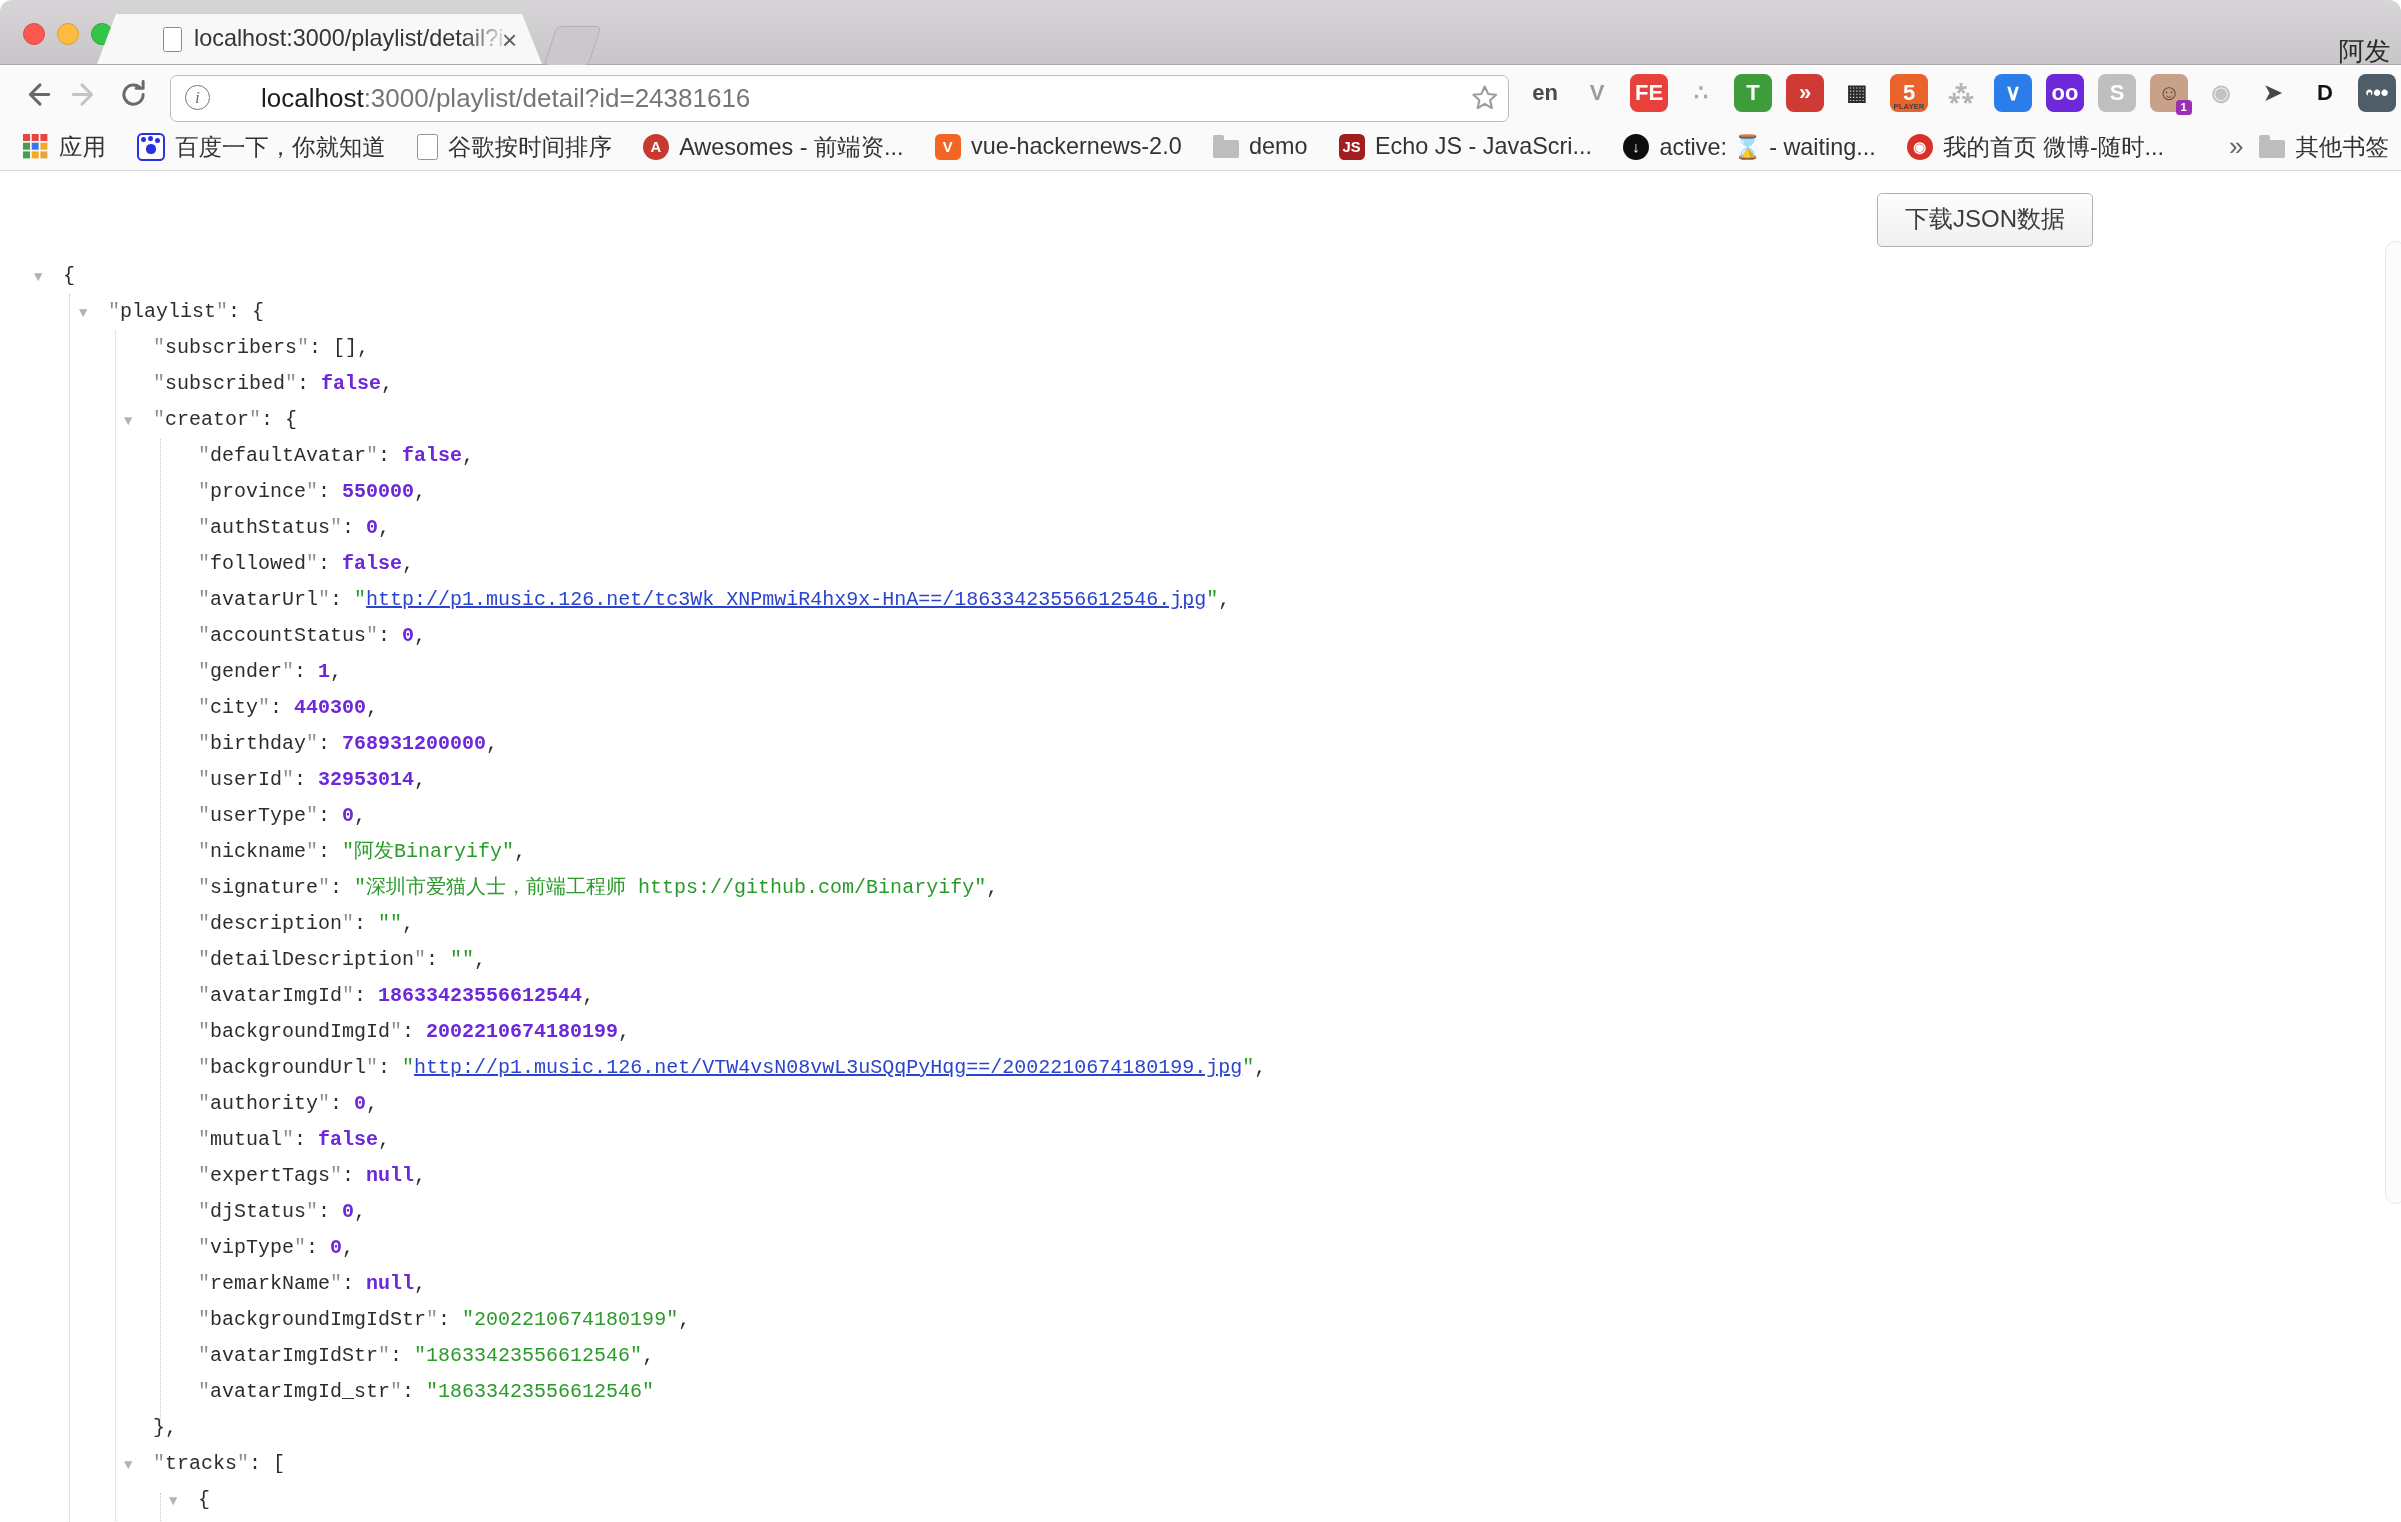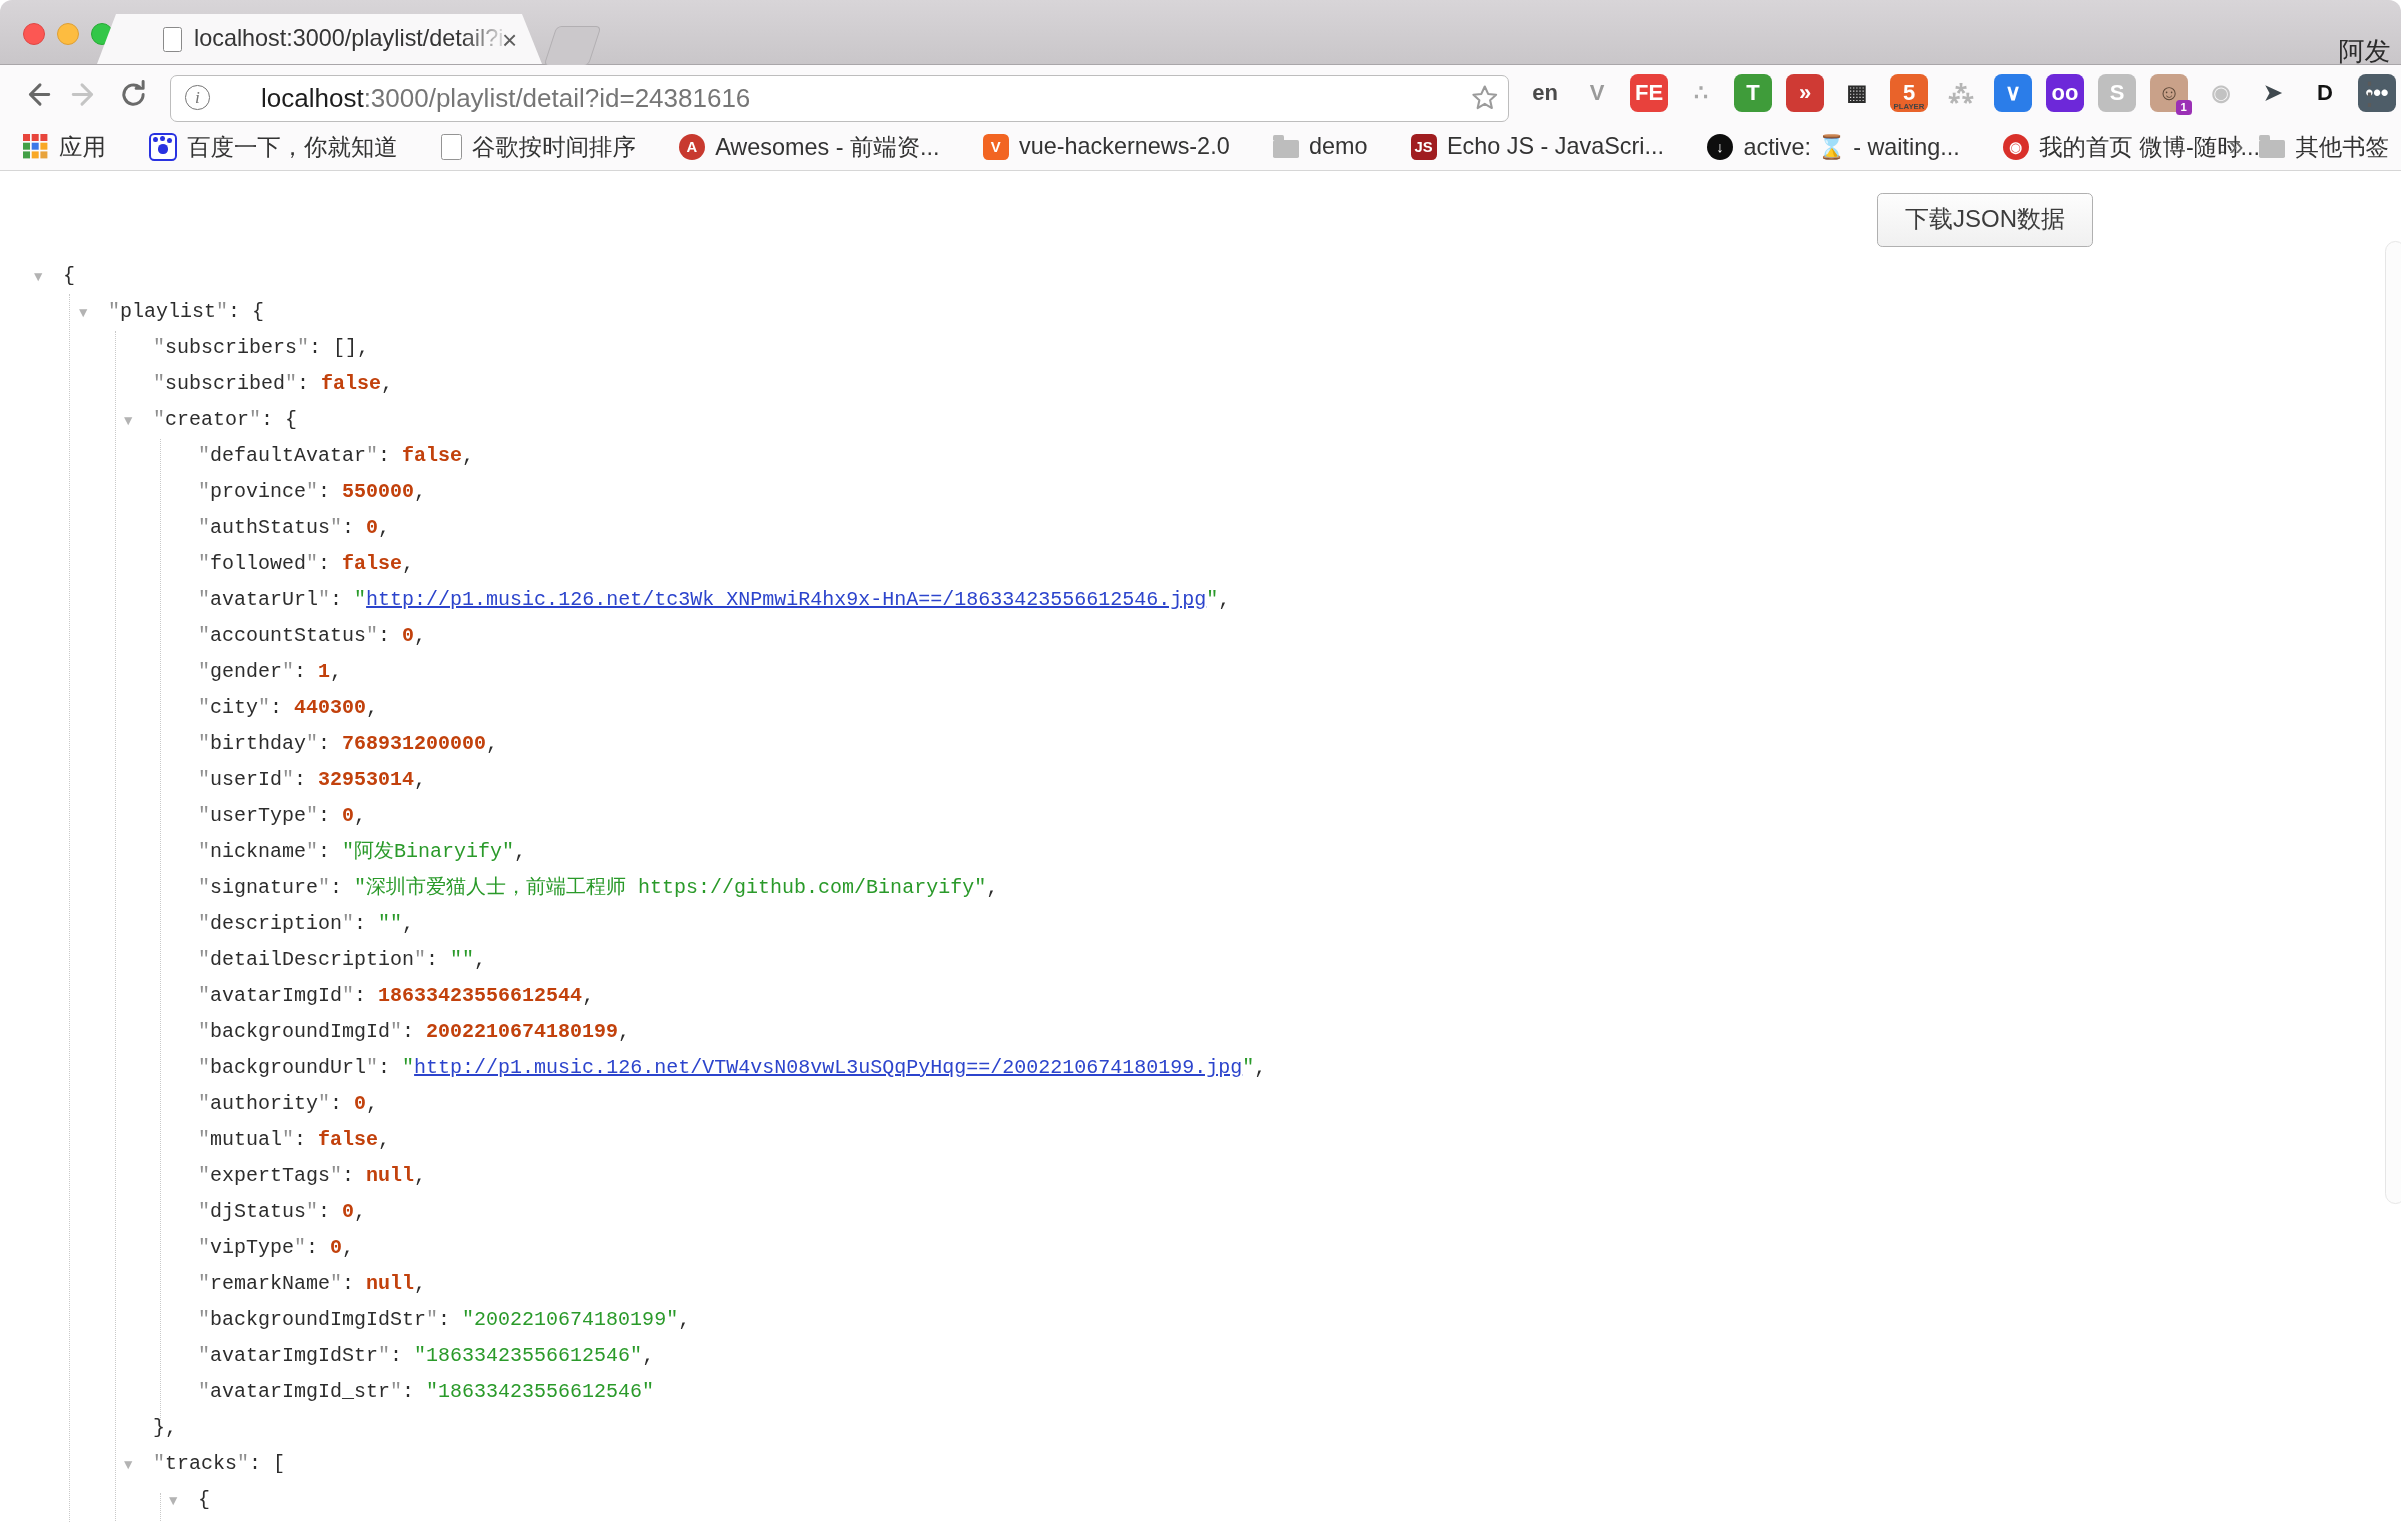--- a/index.html
+++ b/index.html
@@ -50,21 +50,21 @@
   .ext-sub{position:absolute;bottom:0.9px;left:0;right:0;text-align:center;font-size:7.8px;
     font-weight:bold;color:#444;letter-spacing:0;}
   .ext-badge{position:absolute;right:-3.5px;bottom:-3.5px;min-width:15.6px;height:15.6px;border-radius:3.5px;
     color:#fff;font-size:11.3px;line-height:15.6px;text-align:center;font-weight:bold;}
   .menu-btn{position:absolute;right:14px;top:10.4px;width:35px;height:38px;font-size:31px;
     color:#5a5a5a;text-align:center;line-height:38px;}
 
   
   .bookmarksbar{position:absolute;left:0;top:123px;width:100%;height:47px;background:#fbfafb;
     border-bottom:1.7px solid #d6d6d6;}
-  .bookmarks-items{position:absolute;left:22.6px;top:0;height:47px;display:flex;gap:43px;align-items:center;}
+  .bookmarks-items{position:absolute;left:22.6px;top:0;height:47px;display:flex;gap:31px;align-items:center;}
   .bm{display:flex;align-items:center;gap:10.4px;white-space:nowrap;}
   .bm-label{font-size:23.4px;color:#333;}
   .bm-chip{width:26px;height:26px;border-radius:5.2px;display:flex;align-items:center;
     justify-content:center;font-size:14.8px;font-weight:bold;}
   .ic-grid{position:relative;width:26px;height:26px;}
   .ic-grid::before{content:"";position:absolute;left:0.9px;top:0.9px;width:7px;height:7px;background:#e8453c;
     box-shadow:8.7px 0 0 #e8453c,17.4px 0 0 #e8453c,0 8.7px 0 #43a047,8.7px 8.7px 0 #3b78e7,
     17.4px 8.7px 0 #f9a825,0 17.4px 0 #43a047,8.7px 17.4px 0 #f9a825,17.4px 17.4px 0 #e8a33c;}
   .ic-doc{width:19px;height:24px;background:#fff;border:1.7px solid #949494;border-radius:2.6px;}
   .ic-folder{position:relative;width:26px;height:17.4px;background:#bdbdbd;border-radius:1.7px;margin-top:5.2px;}
@@ -89,21 +89,21 @@
   .seg.active{width:129px;background:linear-gradient(#e6e6e6,#dcdcdc);border-right:1.7px solid #b0b0b0;}
   .seg.plain{flex:1;background:linear-gradient(#fafafa,#efefef);}
 
   .json-tree{position:absolute;left:0;top:86px;right:21px;
     font-family:"Liberation Mono","DejaVu Sans Mono",monospace;font-size:20px;}
   .jline{position:relative;height:36px;line-height:36px;white-space:pre;}
   .tri{position:absolute;top:0.9px;font-size:14px;color:#b3b3b3;line-height:36px;}
   .seg-q{color:#8f8f8f;}
   .seg-k{color:#2d2d2d;}
   .seg-p{color:#2d2d2d;}
-  .seg-b{color:#c2410c;font-weight:bold;font-family:Liberation Mono, monospace;}
+  .seg-b{color:#6d28d9;font-weight:bold;font-family:Liberation Mono, monospace;}
   .seg-s{color:#2a9a2a;}
   .seg-l{color:#2c44cc;text-decoration:underline;}
   .guide{position:absolute;border-left:1.7px dotted #c9c9c9;width:0;}
   .g1{left:69px;top:122px;height:1228px;}
   .g2{left:115px;top:159px;height:1192px;}
   .g3{left:160px;top:267px;height:981px;}
   .g3b{left:160px;top:1321px;height:29.5px;}
   .scroll-panel{position:absolute;right:-5.2px;top:69px;width:19px;height:961px;background:#fcfcfc;
     border:1.7px solid #e6e6e6;border-radius:10.4px;}
   svg{display:block;}

